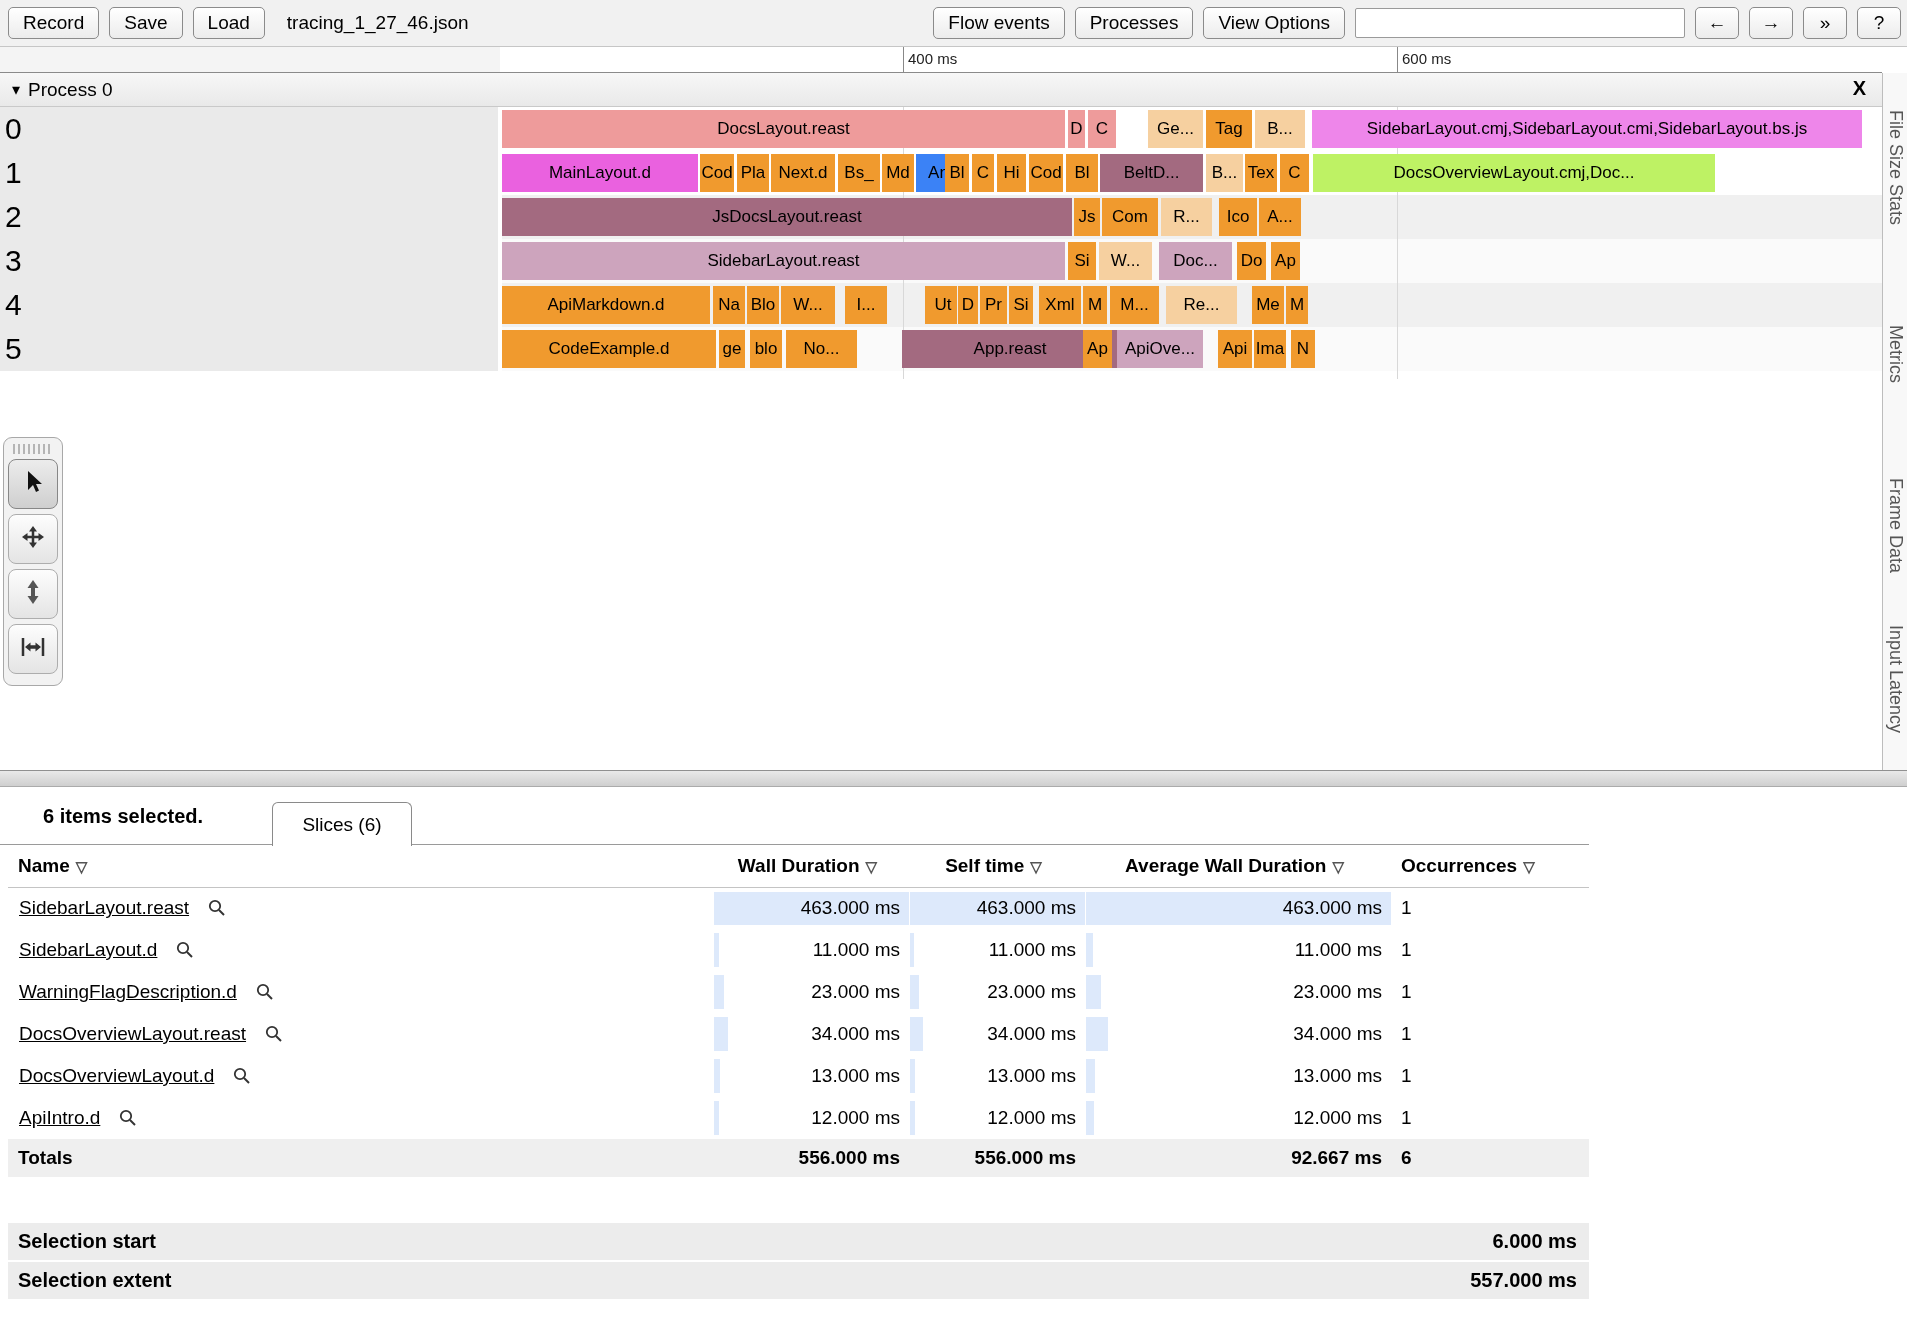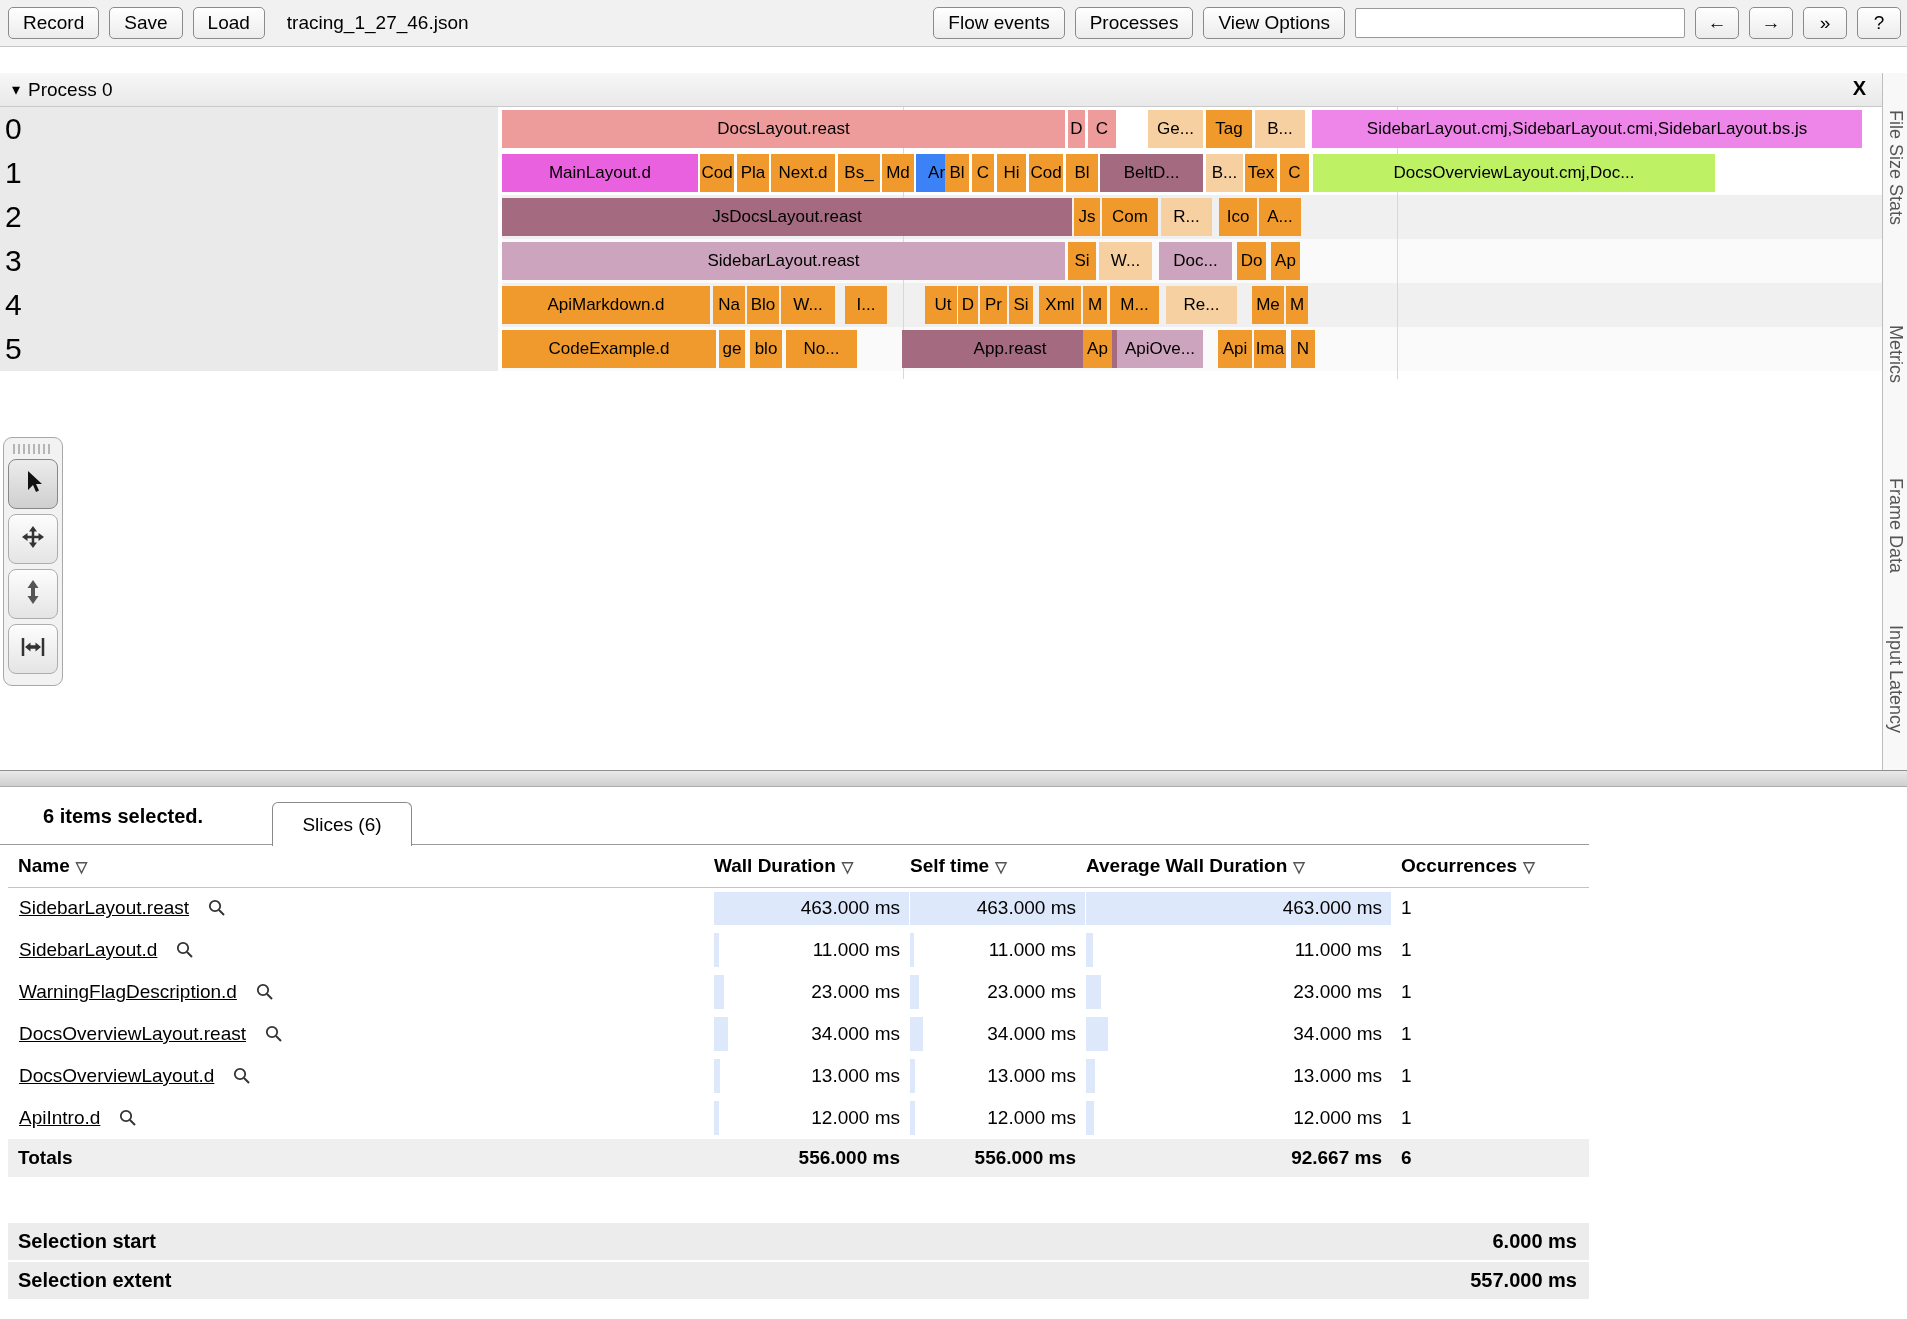--- a/index.html
+++ b/index.html
@@ -76,21 +76,21 @@
              background:#fff; display:flex; align-items:center; justify-content:center;
              font-size:19px; cursor:pointer; z-index:2; }
 
   table.slice-table { border-collapse:collapse; table-layout:fixed; width:1581px;
              margin-left:8px; font-size:19px; }
   table.slice-table col.c-name{width:705px;} col.c-wall{width:196px;} col.c-self{width:176px;}
   col.c-avg{width:306px;} col.c-occ{width:198px;}
   .slice-table th { font-weight:bold; height:42px; border-bottom:1px solid #c4c4c4;
              white-space:nowrap; cursor:pointer; }
   .th-left { text-align:left; padding-left:10px; }
-  .th-right { text-align:left; padding-right:8px; }
+  .th-right { text-align:center; padding-right:8px; }
   .sort-ic { font-size:15px; color:#555; margin-left:6px; }
   .slice-table td { height:42px; position:relative; overflow:hidden; white-space:nowrap; }
   .name-wrap { display:flex; align-items:center; gap:18px; padding-left:10px; }
   .name-link { text-decoration:underline; cursor:pointer; }
   .mag { display:inline-flex; cursor:pointer; }
   td.num .bar { position:absolute; left:1px; top:4px; bottom:4px; background:#dde9fb; z-index:0; }
   td.num span { position:relative; z-index:1; display:block; text-align:right; padding-right:8px; }
   td.occ { text-align:left; padding-left:10px; }
   tr.totals td { background:#efefef; font-weight:bold; height:38px; }
   tr.totals td.num span { padding-right:8px; text-align:right; display:block; }
@@ -116,20 +116,31 @@
   <button>View Options</button>
   <input class="search" value="" style="">
   <button class="sm">←</button>
   <button class="sm">→</button>
   <button class="sm">»</button>
   <button class="sm">?</button>
 </div>
 
 <div class="top-section">
 
+  <div class="ruler">
+    <div class="ruler-corner"></div>
+    <div>
+        <div class="ruler-tick" style="left: 903px;">
+          <span class="ruler-tick-label">400 ms</span>
+        </div>
+        <div class="ruler-tick" style="left: 1397px;">
+          <span class="ruler-tick-label">600 ms</span>
+        </div>
+      </div>
+  </div>
 
   <div class="proc-header">
     <span class="disc">▾</span>
     <span>Process 0</span>
     <span class="proc-close">X</span>
   </div>
 
   <div class="tracks">
     <div class="track-labels">
         <div class="track-num">0</div>

